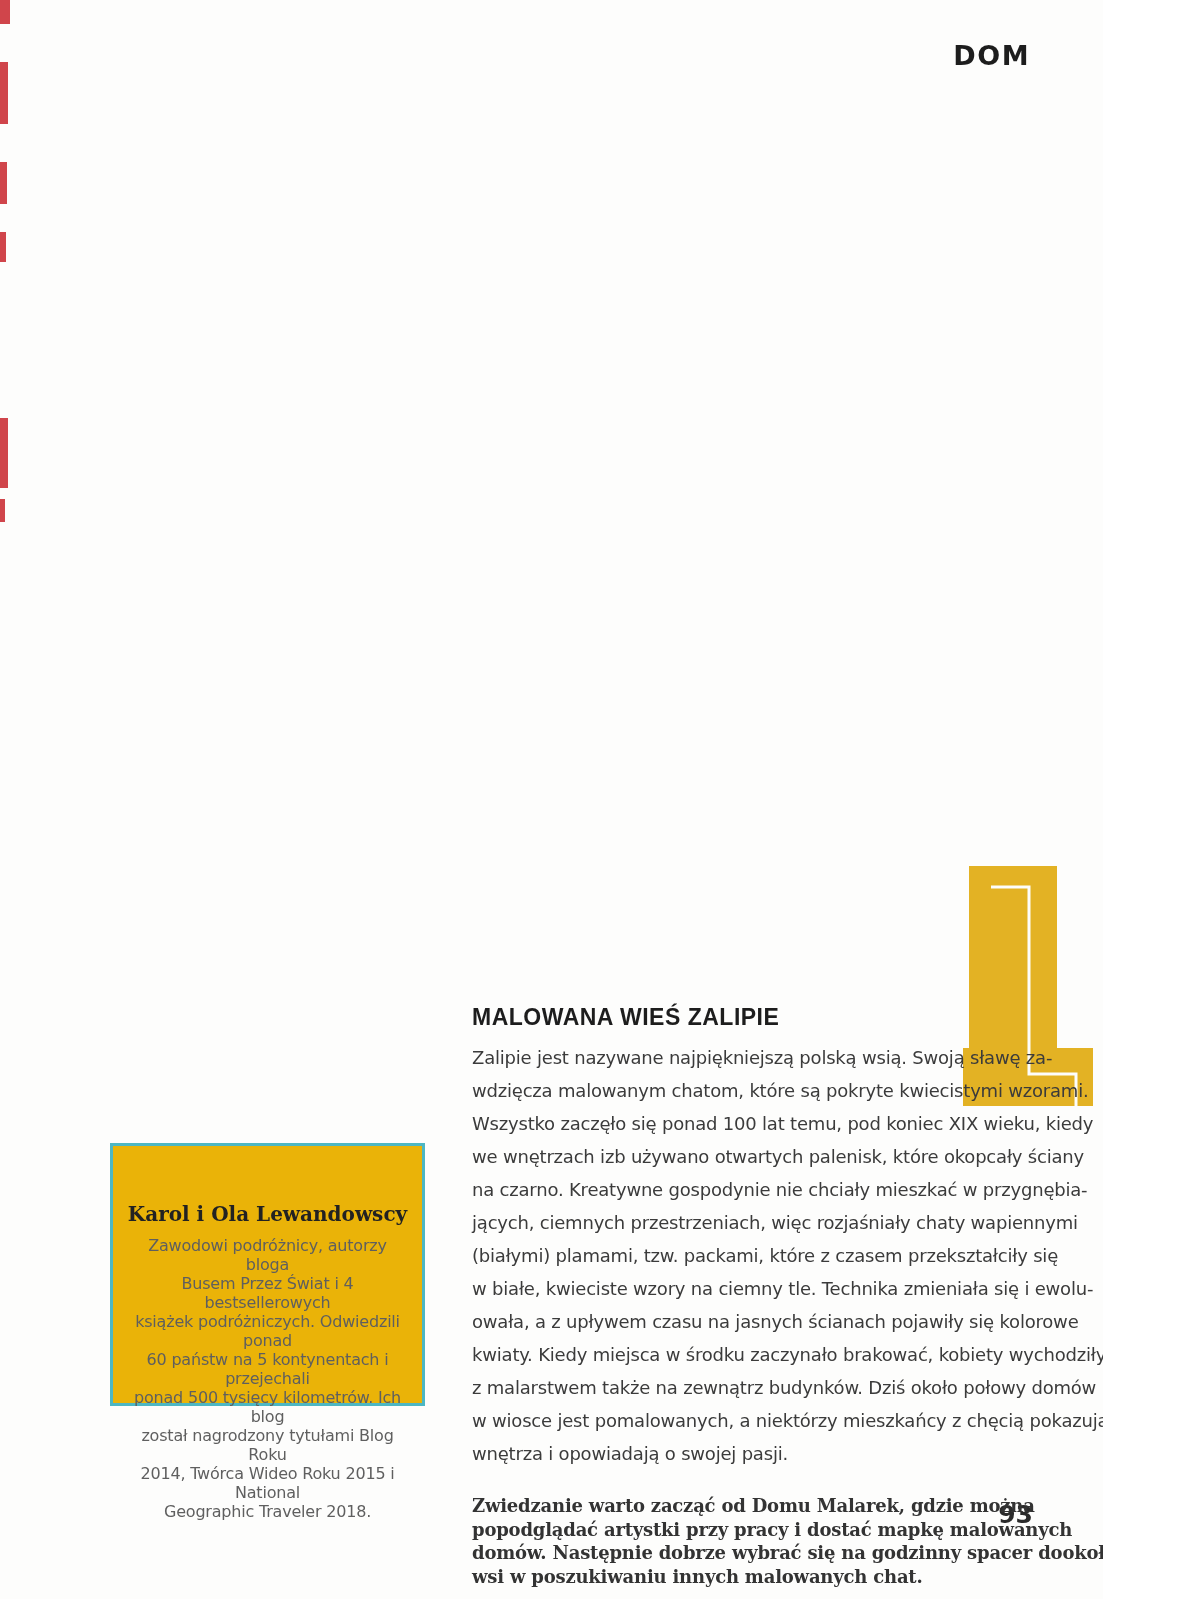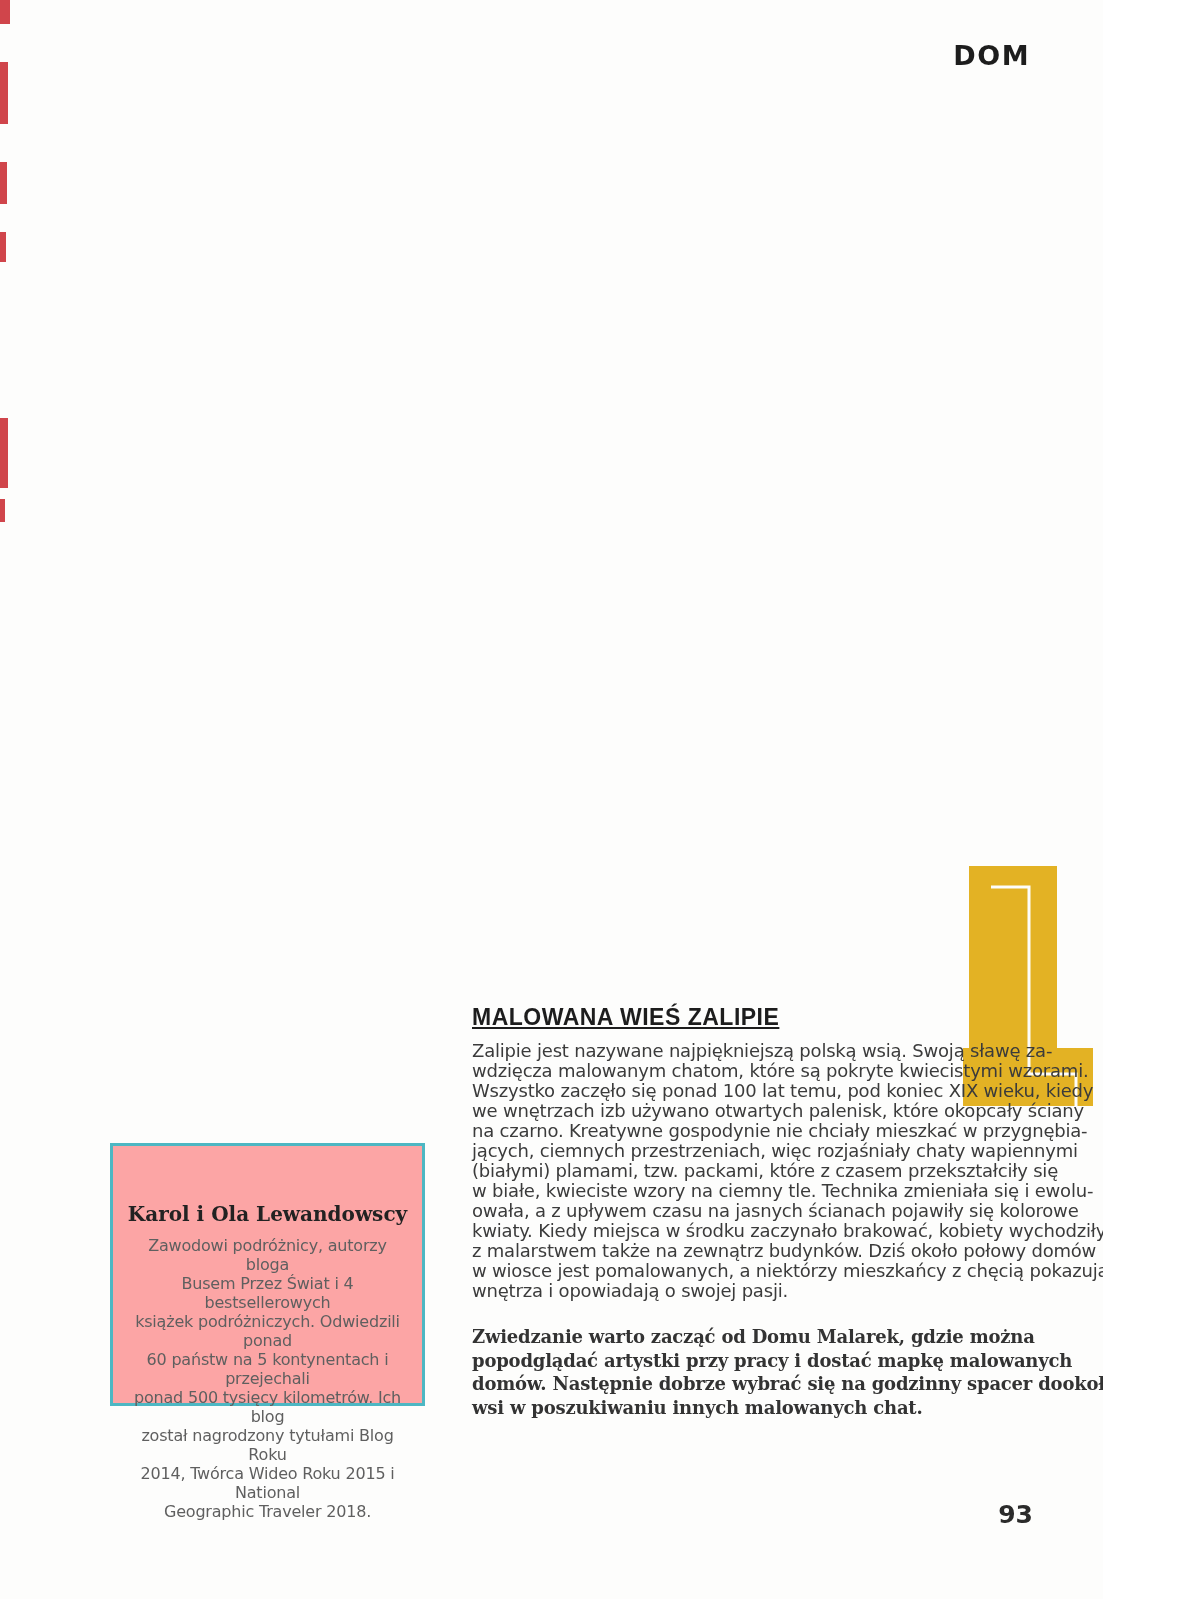--- a/index.html
+++ b/index.html
@@ -53,26 +53,25 @@
     width: 652px;
     z-index: 2;
   }
   .article h1 {
     font-family: "Liberation Sans", sans-serif;
     font-size: 23px;
     font-weight: bold;
     letter-spacing: .5px;
     color: var(--heading-text, #1d1d1d);
     margin-bottom: 10px;
-    text-decoration: underline;
   }
   .article .body-text {
     white-space: pre-line;
     font-size: 18px;
-    line-height: 20px;
+    line-height: 33px;
     letter-spacing: -0.2px;
     color: var(--body-text, #3b3b3b);
   }
   .article .lead-bold {
     margin-top: 24px;
     white-space: pre-line;
     font-family: "DejaVu Serif", serif;
     font-weight: bold;
     font-size: 18px;
     line-height: 23.6px;
@@ -80,21 +79,21 @@
     color: #333333;
   }
 
   .author-box {
     position: absolute;
     left: 110px;
     top: 1143px;
     width: 315px;
     height: 263px;
     border: 3px solid var(--box-border-teal, #4db7c3);
-    background: #fca5a5;
+    background: #eab308;
     text-align: center;
     padding: 10px 12px;
     z-index: 2;
   }
   .author-box .name {
     margin-top: 46px;
     font-family: "DejaVu Serif", serif;
     font-weight: bold;
     font-size: 20px;
     color: #222222;

